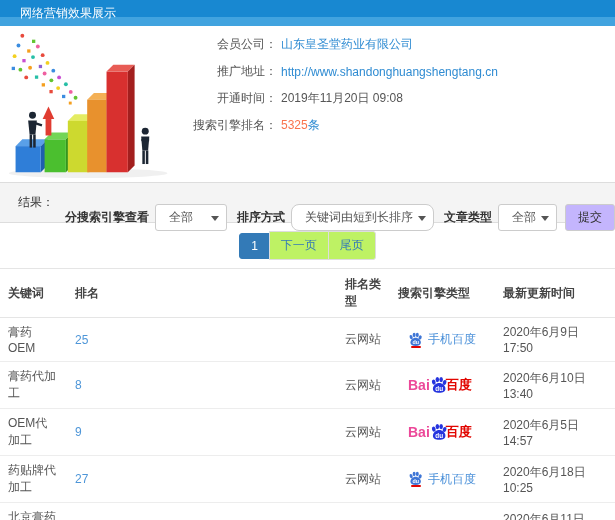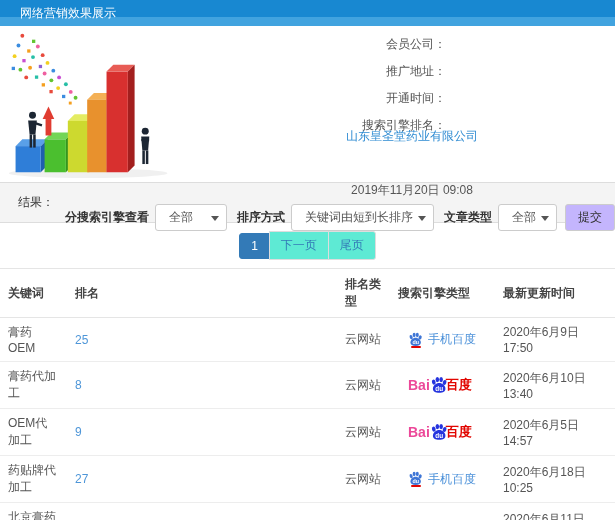--- a/index.html
+++ b/index.html
@@ -8,49 +8,49 @@
 
   
   .topbar { background:#1888d1; height:17px; line-height:27px; padding-left:20px;
     color:#fff; font-size:12px; }
   .topbar-strip { height:9px; background:#41a3df; }
 
   
   .info-section { position:relative; height:156px; }
   .illustration { position:absolute; left:0; top:4px; width:185px; height:150px; }
   .info-list { position:absolute; left:185px; top:10px; right:0; }
-  .info-row { display:flex; align-items:center; height:17px; margin-bottom:10px;flex-direction:column; }
+  .info-row { display:flex; align-items:center; height:17px; margin-bottom:10px; }
   .info-label { width:92px; text-align:right; color:#555; flex:0 0 92px; }
-  .info-value { margin-left:24px; color:#555; }
+  .info-value { margin-left:4px; color:#555; }
   .link { color:#2e8bd2; text-decoration:none; cursor:pointer; }
   .hl-num { color:#f9734d; }
   .hl-suffix { color:#2e8bd2; }
 
   
   .filter-bar { height:41px; background:#f4f4f4; border-top:1px solid #ddd;
     border-bottom:1px solid #ddd; display:flex; align-items:center;
     padding-left:18px; white-space:nowrap; }
   .result-label { font-weight:normal; color:#333; }
   .filter-right { margin-left:auto; display:flex; align-items:center;margin-top:30px; }
   .filter-label { font-weight:bold; color:#333; margin:0 6px 0 10px; }
   .ui-select { position:relative; background:#fff; border:1px solid #ccc; border-radius:3px;
     height:27px; line-height:25px; padding:0 20px 0 13px; color:#555; cursor:pointer; }
   .ui-select .caret { position:absolute; right:7px; top:11px; width:0; height:0;
     border-left:4px solid transparent; border-right:4px solid transparent;
     border-top:5px solid #555; }
   .sel-engine { min-width:72px; }
-  .sel-sort { min-width:134px; }
+  .sel-sort { min-width:134px;border-radius:8px; }
   .sel-article { min-width:58px; }
   .submit-btn { background:#c4b5fd; border:1px solid #ccc; border-radius:3px; height:27px;
     padding:0 12px; margin-left:8px; color:#333; font-size:12px; cursor:pointer;
     font-family:inherit; }
 
   
   .pagination { height:45px; display:flex; justify-content:center; align-items:center; }
-  .page-item { border:1px solid #ddd; background:#5eead4; color:#337ab7; padding:5px 11px;
+  .page-item { border:1px solid #ddd; background:#bef264; color:#337ab7; padding:5px 11px;
     margin-left:-1px; cursor:pointer; font-size:12px; }
   .page-item:first-child { border-radius:3px 0 0 3px; margin-left:0; }
   .page-item:last-child { border-radius:0 3px 3px 0; }
   .page-item.active { background:#337ab7; border-color:#337ab7; color:#fff; }
 
   
   table.results { width:100%; border-collapse:collapse; table-layout:fixed; }
   .results th { text-align:left; font-weight:bold; color:#444; padding:7px 8px;
     border-top:1px solid #e5e5e5; border-bottom:1px solid #e5e5e5; font-size:12px; }
   .results td { text-align:left; padding:6px 8px; border-bottom:1px solid #ededed;
@@ -161,20 +161,21 @@
     </g>
   </svg>
 
   <div class="info-list">
     <div class="info-row">
       <span class="info-label">会员公司：</span>
       <span class="info-value link">山东皇圣堂药业有限公司</span>
     </div>
     <div class="info-row">
       <span class="info-label">推广地址：</span>
+      <span class="info-value link">http://www.shandonghuangshengtang.cn</span>
     </div>
     <div class="info-row">
       <span class="info-label">开通时间：</span>
       <span class="info-value">2019年11月20日 09:08</span>
     </div>
     <div class="info-row">
       <span class="info-label">搜索引擎排名：</span>
       <span class="info-value">
         <span class="hl-num">5325</span><span class="hl-suffix">条</span>
       </span>

